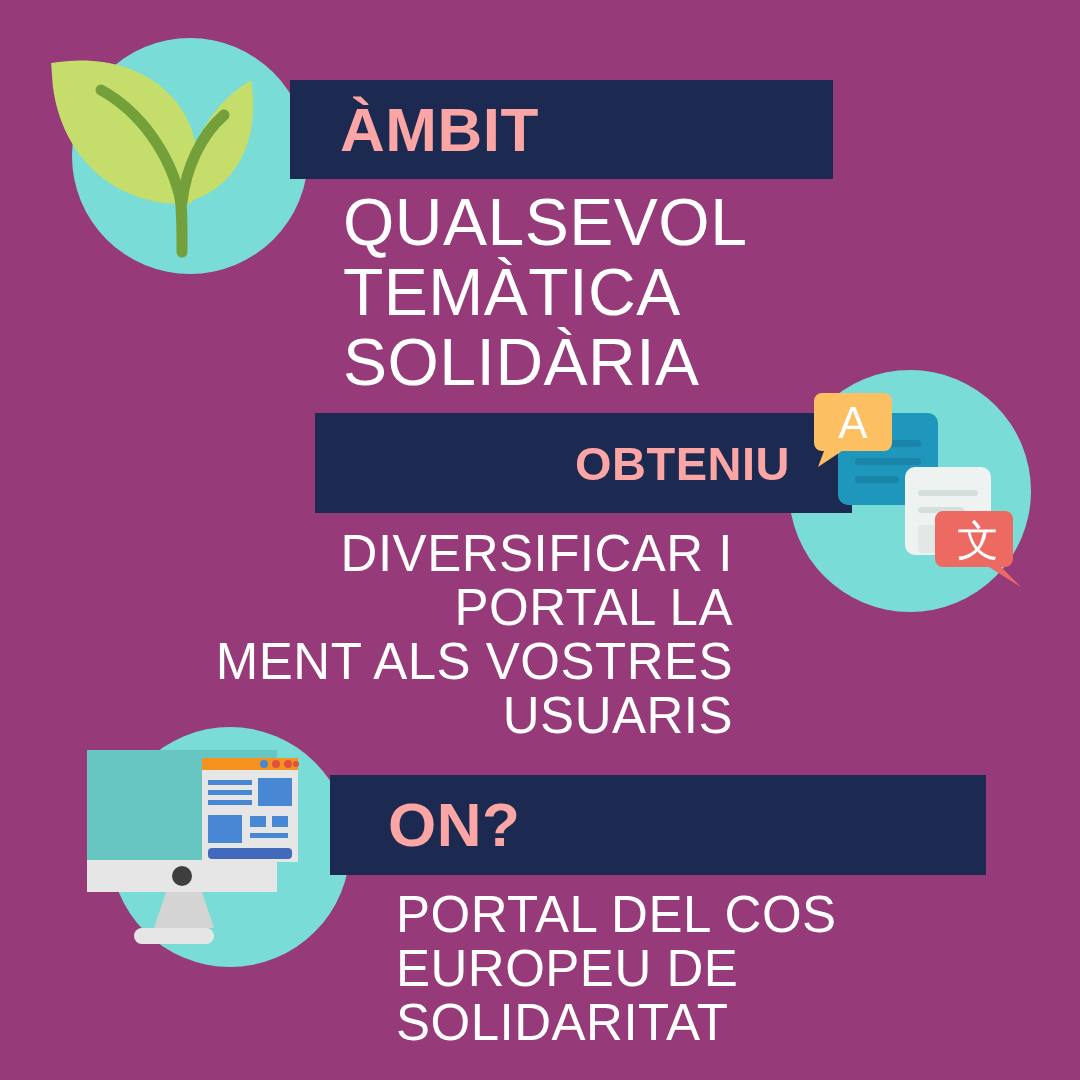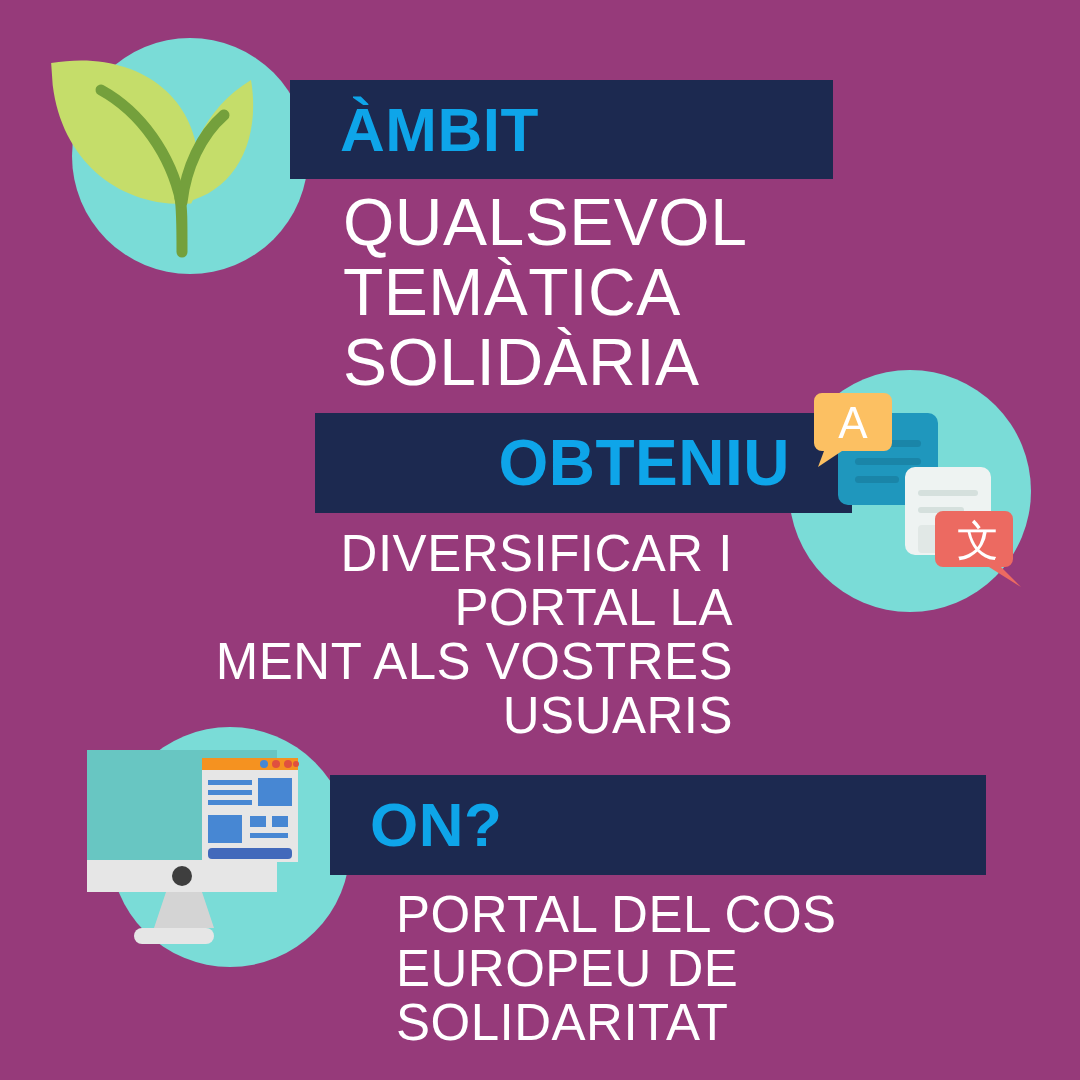--- a/index.html
+++ b/index.html
@@ -24,21 +24,21 @@
     background: #7adcd7;
   }
   .bar {
     position: absolute;
     background: #1c2950;
     display: flex;
     align-items: center;
   }
   .bar-title {
     font-weight: bold;
-    color: #0ea5e9;
+    color: #fca5a5;
     letter-spacing: 0.5px;
     line-height: 1;
     white-space: nowrap;
   }
   .body-text {
     position: absolute;
     color: #ffffff;
     font-weight: 300;
     line-height: 1.06;
     white-space: pre-line;
@@ -49,27 +49,27 @@
   #circle-plant { left: 72px;  top: 38px;  width: 236px; height: 236px; }
   #bar-ambit    { left: 290px; top: 80px;  width: 543px; height: 99px;
                   justify-content: flex-start; padding-left: 50px; box-sizing: border-box; }
   #bar-ambit .bar-title { font-size: 62px; }
   #text-ambit   { left: 343px; top: 188px; width: 480px; font-size: 66px; text-align: left; }
 
   
   #circle-translate { left: 789px; top: 370px; width: 242px; height: 242px; }
   #bar-obteniu      { left: 315px; top: 413px; width: 537px; height: 100px;
                       justify-content: flex-end; padding-right: 62px; box-sizing: border-box; }
-  #bar-obteniu .bar-title { font-size: 64px; }
+  #bar-obteniu .bar-title { font-size: 47px; }
   #text-obteniu     { left: 150px; top: 527px; width: 583px; font-size: 51px; text-align: right; }
 
   
   #circle-monitor { left: 110px; top: 727px; width: 240px; height: 240px; }
   #bar-on         { left: 330px; top: 775px; width: 656px; height: 100px;
-                    justify-content: flex-start; padding-left: 40px; box-sizing: border-box; }
+                    justify-content: flex-start; padding-left: 58px; box-sizing: border-box; }
   #bar-on .bar-title { font-size: 62px; }
   #text-on        { left: 396px; top: 888px; width: 520px; font-size: 51px; text-align: left; }
 
   
   .icon-art { position: absolute; }
   #art-plant     { left: 46px;  top: 30px;  width: 290px; height: 260px; }
   #art-translate { left: 800px; top: 380px; width: 230px; height: 230px; }
   #art-monitor   { left: 82px;  top: 740px; width: 280px; height: 225px; }
 </style>
 </head>

